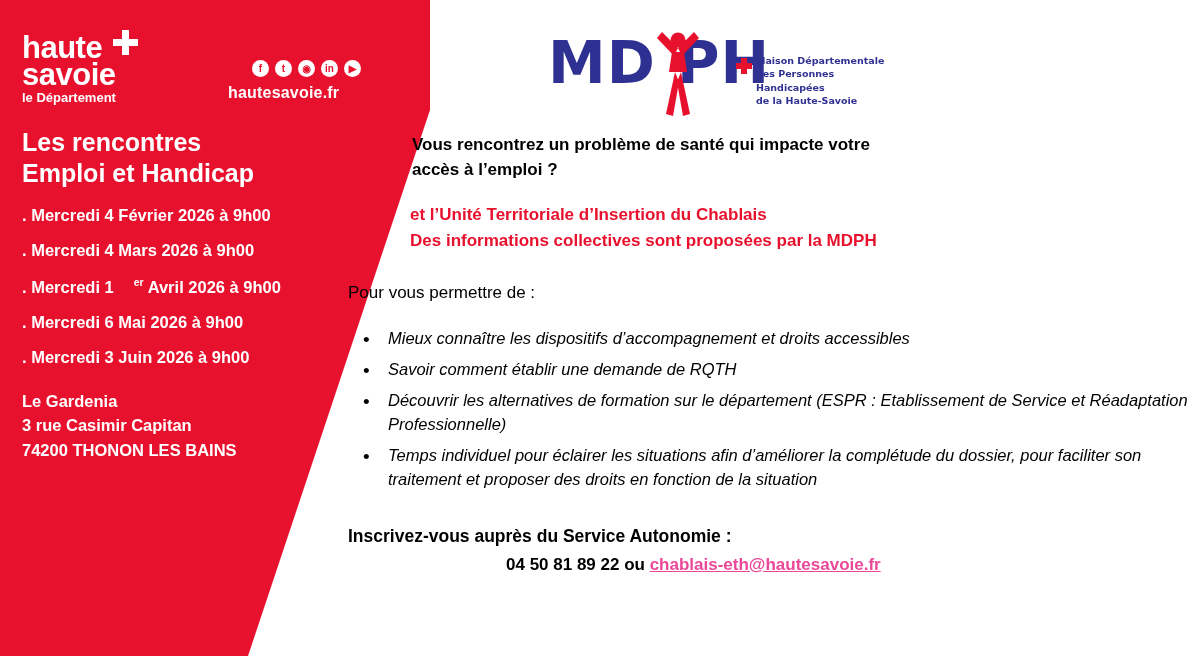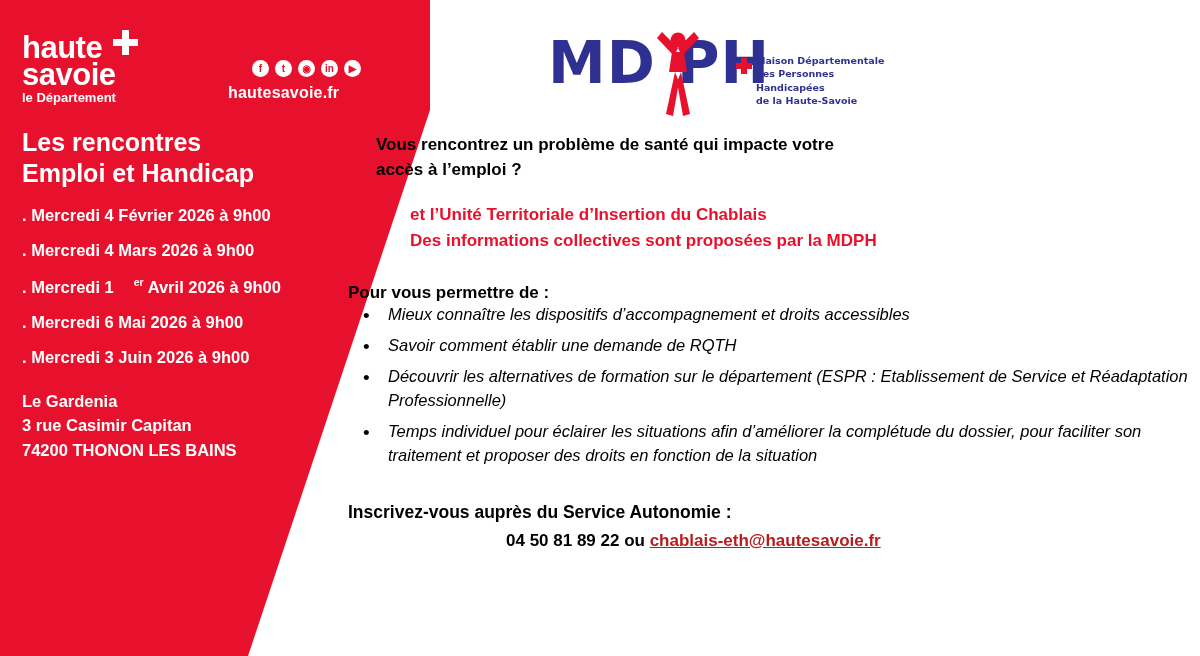--- a/index.html
+++ b/index.html
@@ -212,42 +212,42 @@
   
   .right-col {
     position: absolute;
     left: 348px;
     top: 132px;
     width: 840px;
     z-index: 2;
     color: #000000;
   }
   .q-block {
-    margin-left: 28px;
+    margin-left: 64px;
     font-size: 17px;
     font-weight: bold;
     line-height: 1.48;
     width: 580px;
   }
   .red-block {
     margin-left: 62px;
     margin-top: 20px;
     color: #e8112d;
     font-size: 17px;
     font-weight: bold;
     line-height: 1.5;
   }
   .permit {
     margin-top: 30px;
     font-size: 17px;
-    font-weight: bold;
+    font-weight: normal;
   }
   ul.bullets {
     list-style: none;
-    margin: 0 0 0 0;
+    margin: 24px 0 0 0;
     padding: 0;
   }
   ul.bullets li {
     position: relative;
     padding-left: 40px;
     font-size: 16.5px;
     font-style: italic;
     line-height: 1.45;
     margin-bottom: 7px;
   }
@@ -264,21 +264,21 @@
     font-size: 17.5px;
     font-weight: bold;
   }
   .contact {
     margin-top: 8px;
     margin-left: 158px;
     font-size: 17px;
     font-weight: bold;
   }
   .contact a {
-    color: #b91c1c;
+    color: #ec4899;
     text-decoration: underline;
   }
 </style>
 </head>
 <body>
 
 <div id="page">
 
   <div class="red-panel"></div>
 

